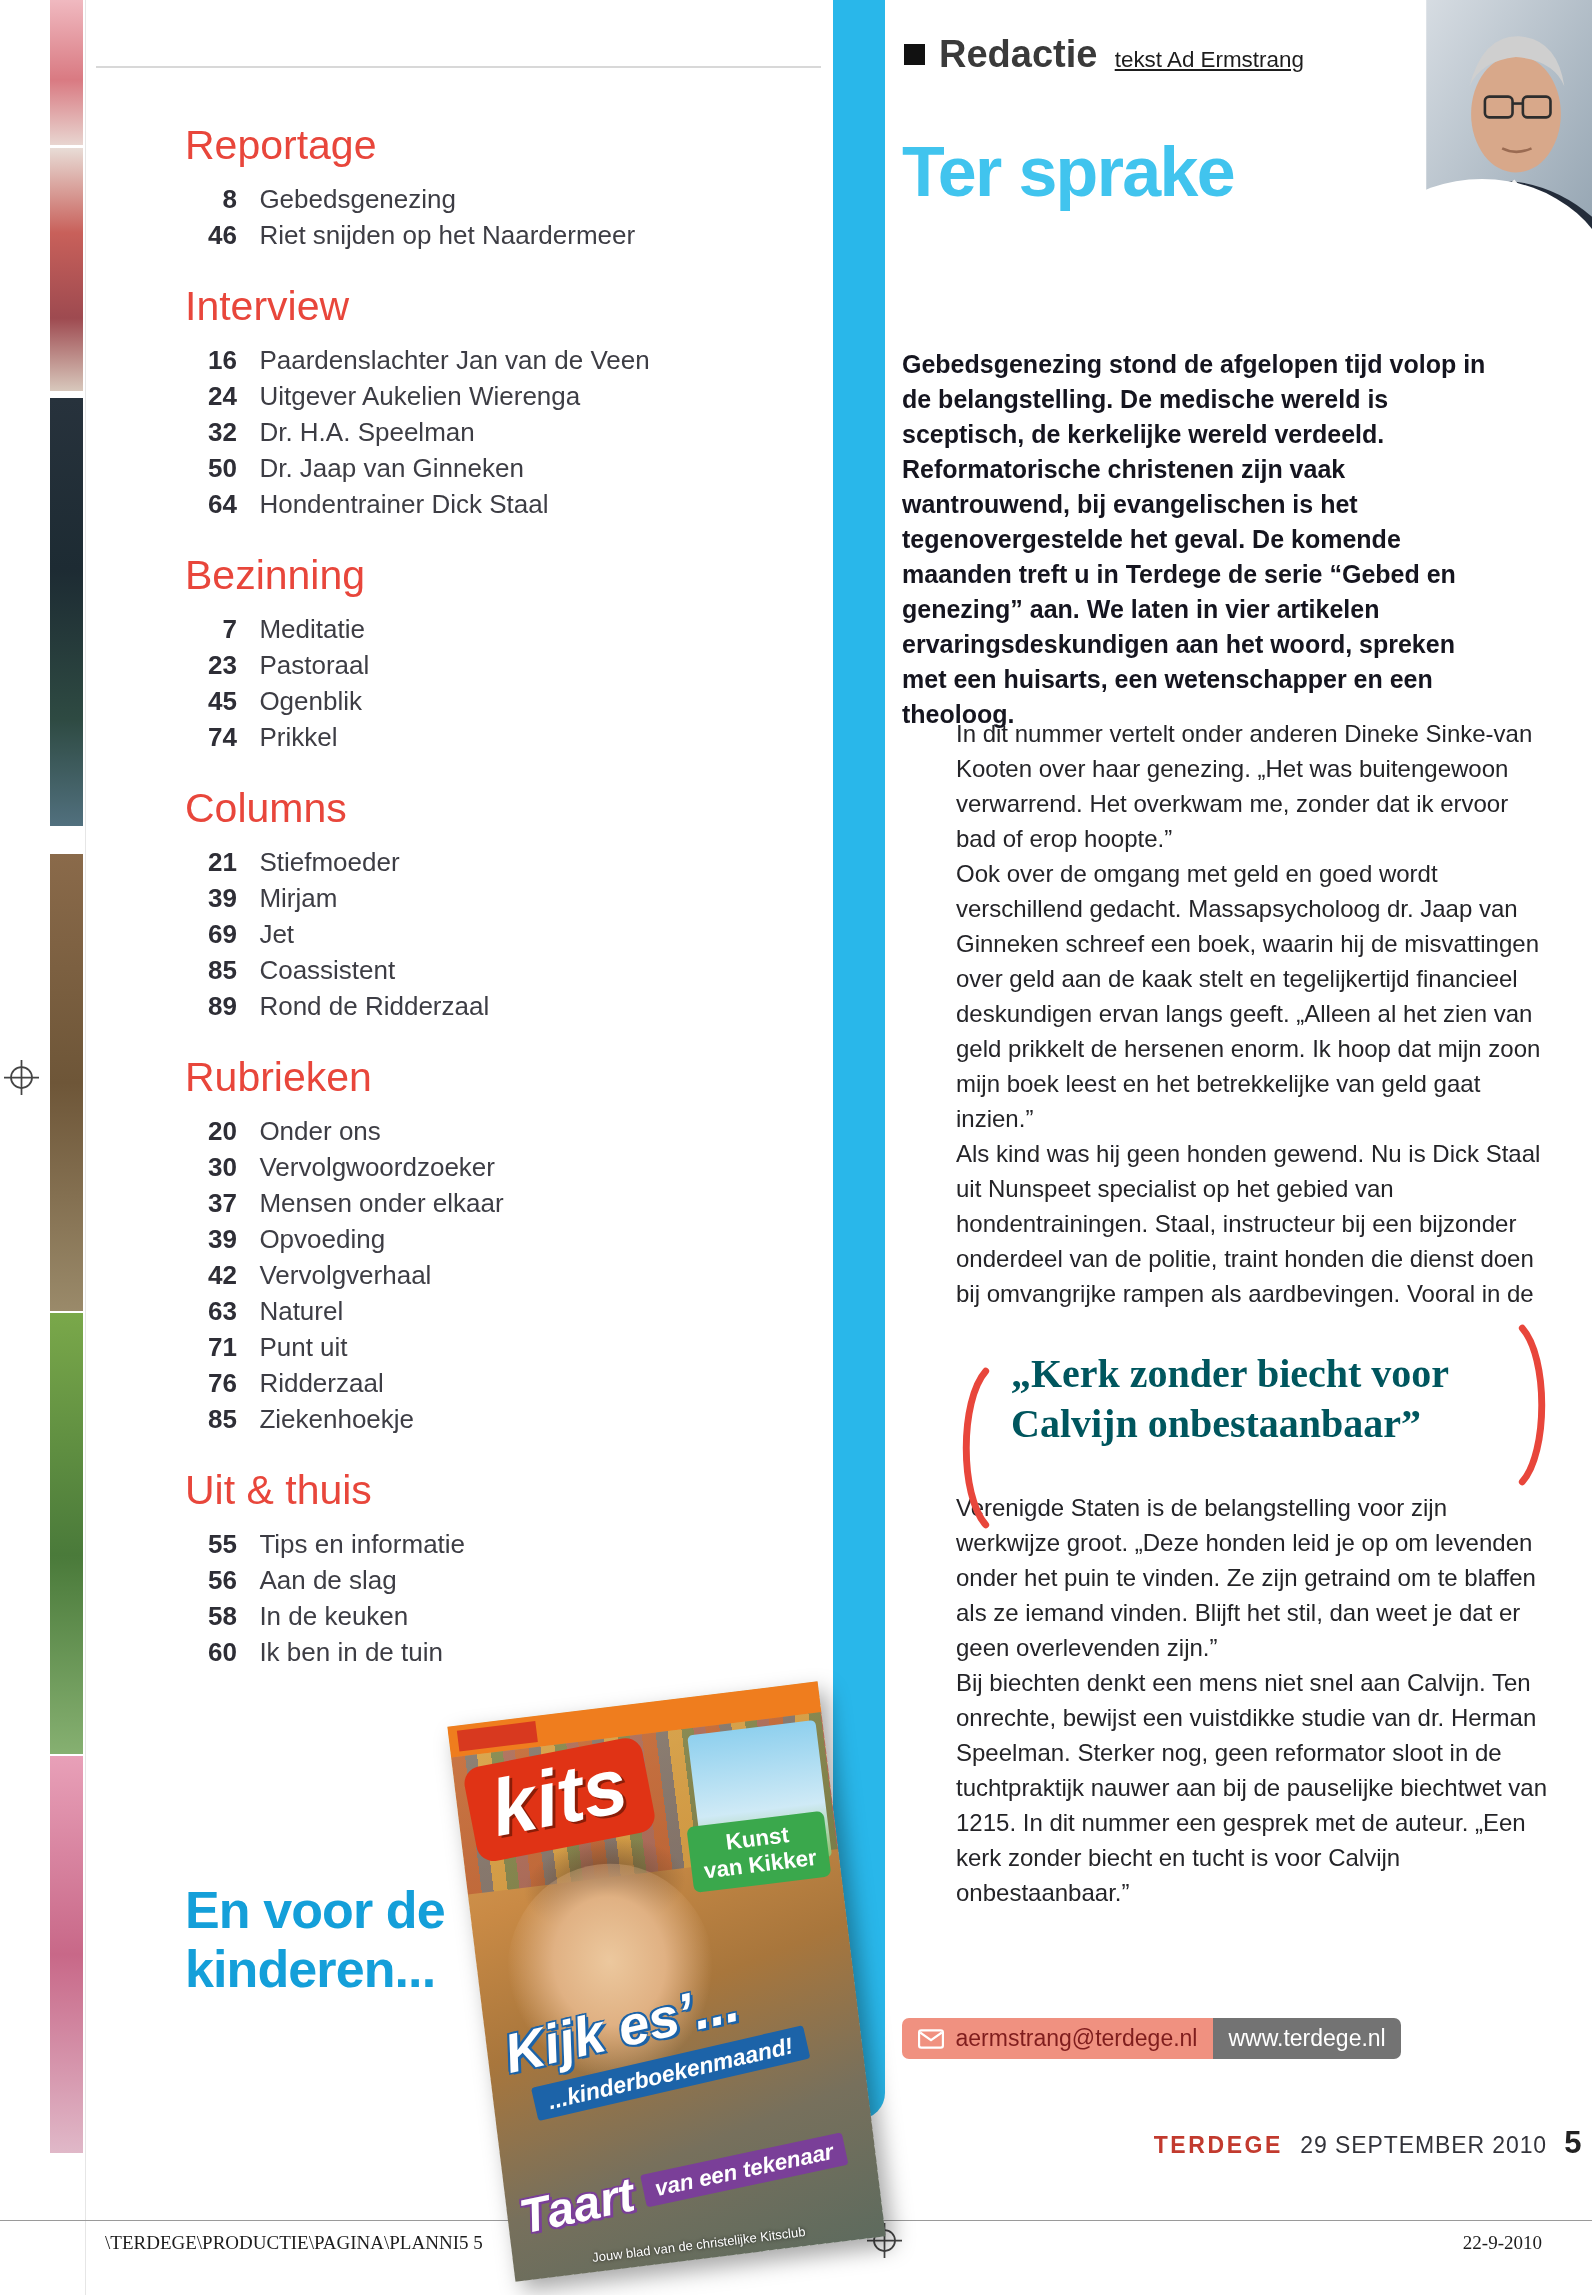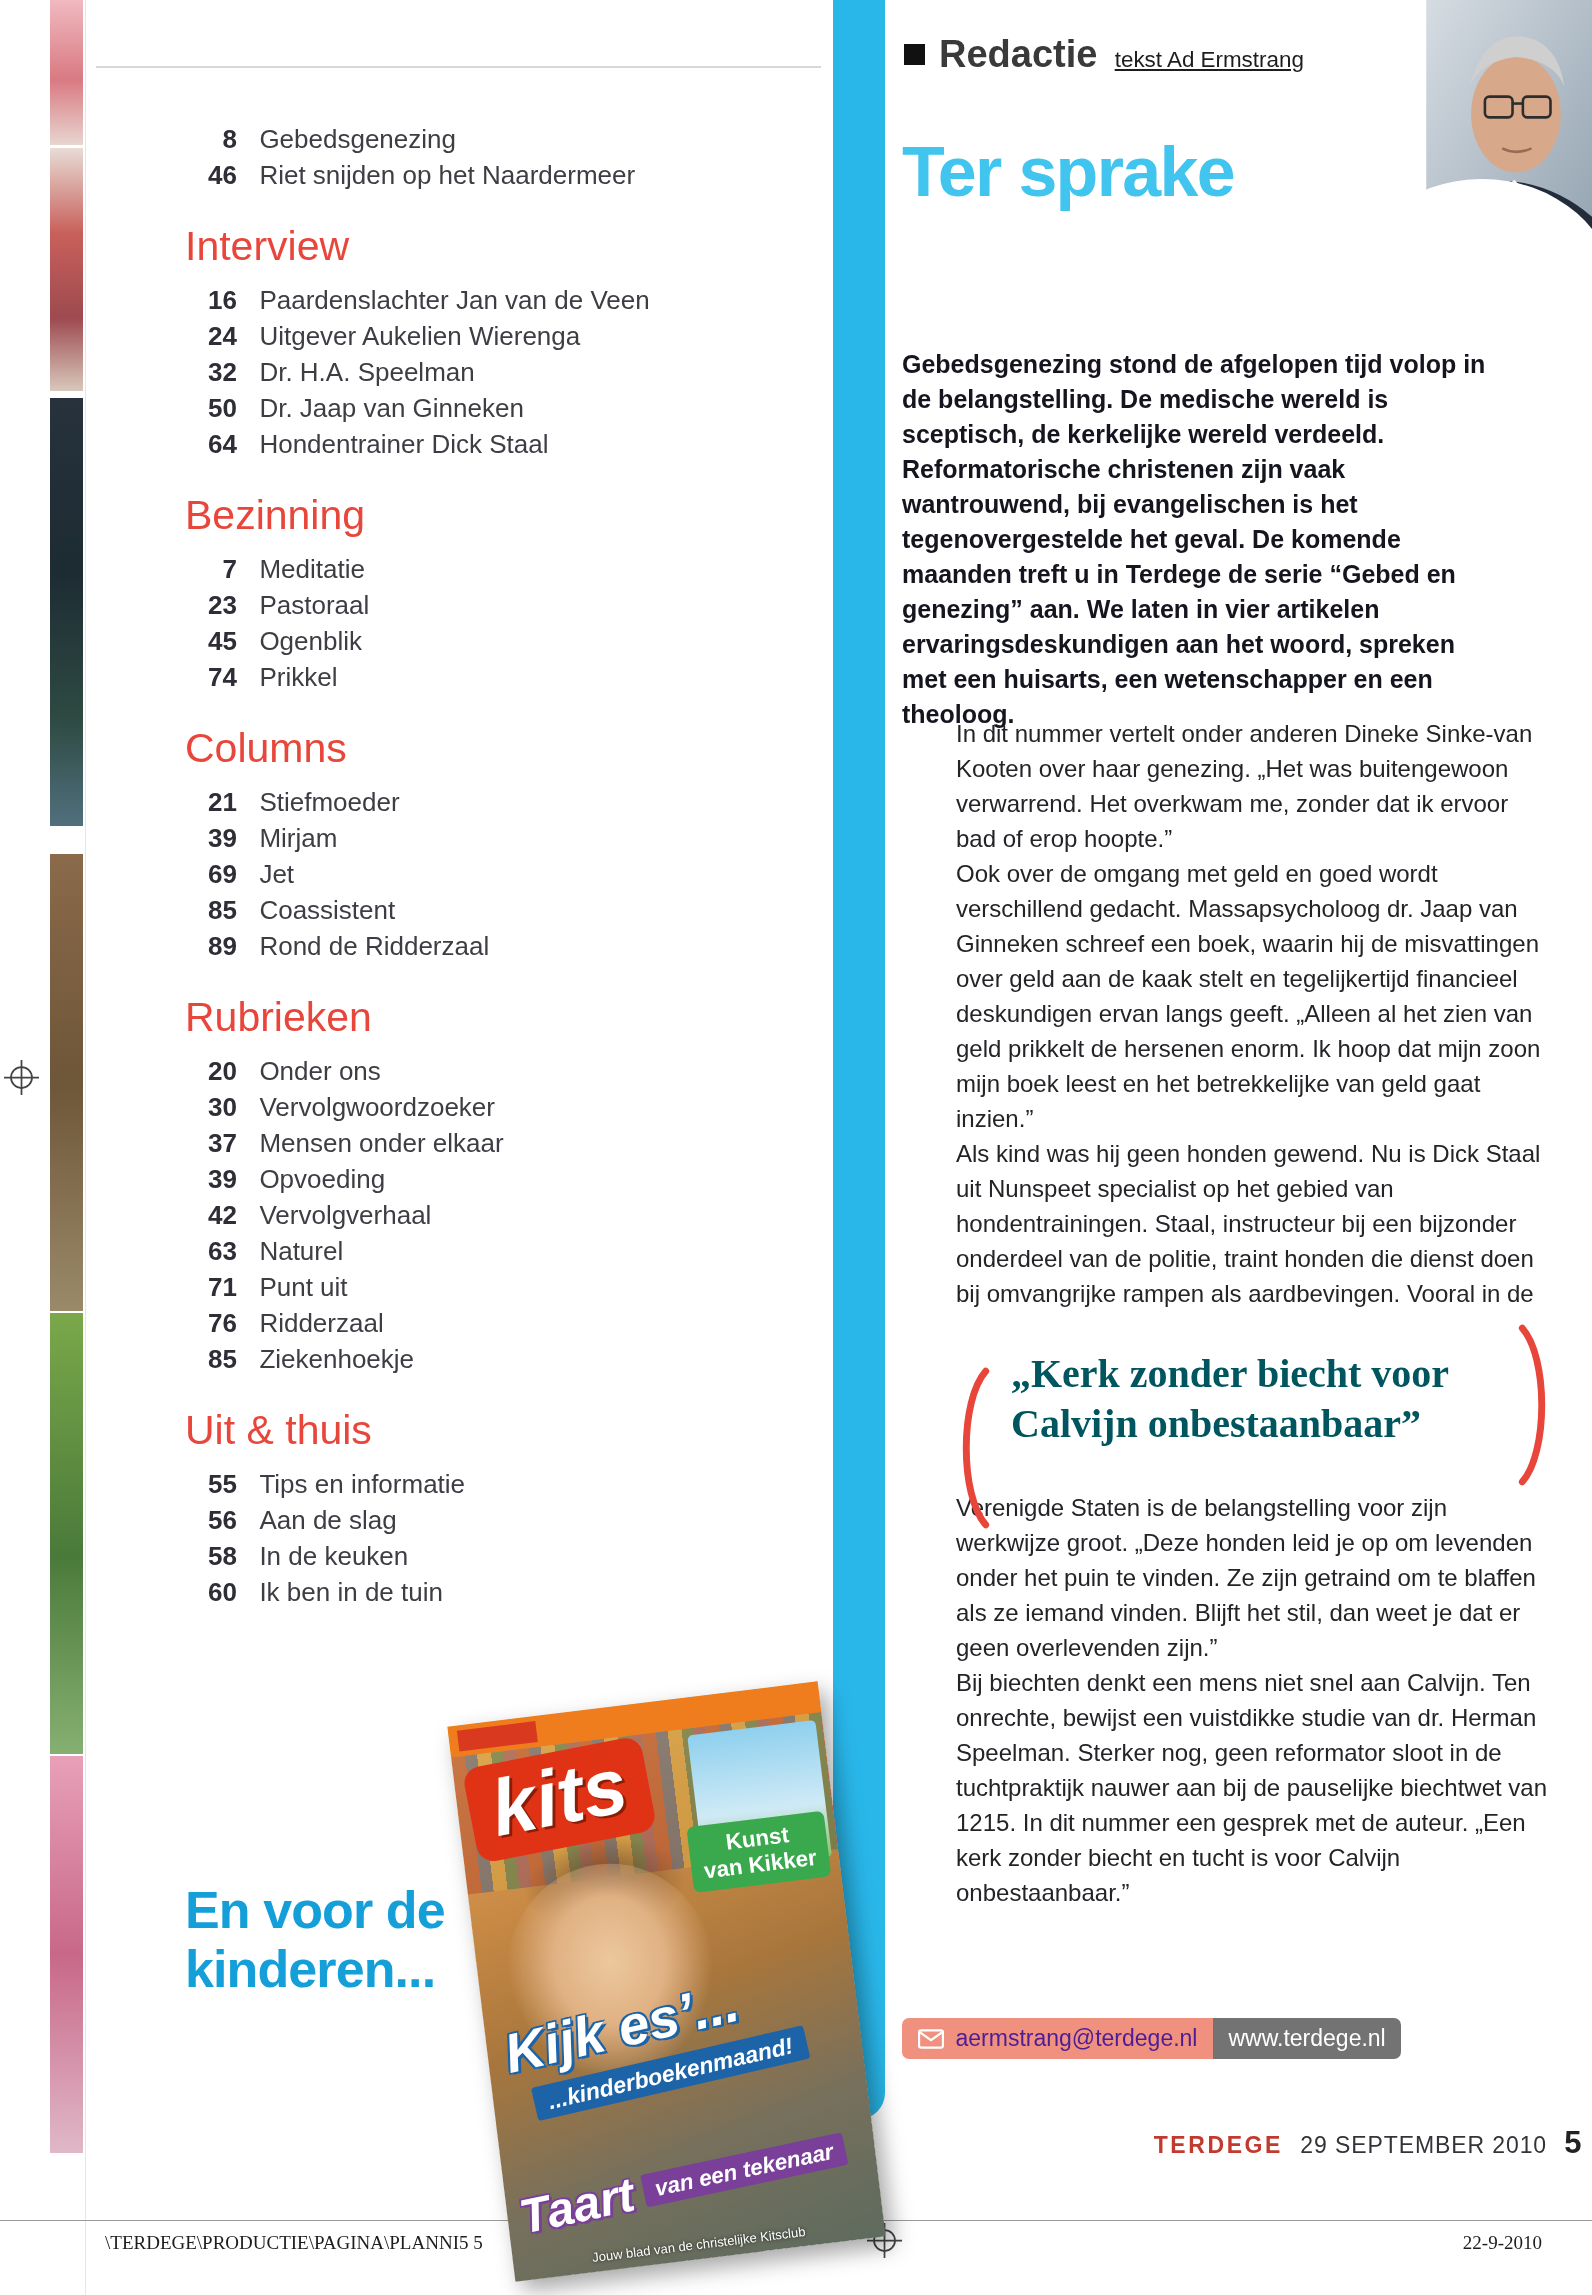--- a/index.html
+++ b/index.html
@@ -50,21 +50,21 @@
 
   .pullquote{position:relative;margin:26px 0 29px 0;padding:12px 43px 12px 55px;}
   .pq-line{font-family:"Liberation Serif",serif;font-weight:700;font-size:40px;line-height:50px;
            color:#00565e;white-space:nowrap;}
   .pq-bracket{position:absolute;}
   .pq-left{left:-5.2px;top:29px;}
   .pq-right{right:-7px;top:-14px;}
 
   .contact{position:absolute;left:902px;top:2018px;display:inline-flex;height:41px;
            border-radius:7px;overflow:hidden;z-index:3;font-size:23px;}
-  .contact-mail{background:#f09180;color:#4c1d95;display:flex;align-items:center;padding:0 15.5px;gap:12px;text-align:right;}
+  .contact-mail{background:#f09180;color:#7f1d1d;display:flex;align-items:center;padding:0 15.5px;gap:12px;text-align:right;}
   .contact-www{background:#737373;color:#fff;display:flex;align-items:center;padding:0 15.5px;}
 
   .mag-footer{position:absolute;top:2125px;right:10.4px;display:flex;align-items:baseline;gap:17.3px;z-index:2;}
   .mf-brand{color:#c23a2e;font-size:23px;letter-spacing:2.6px;font-weight:700;}
   .mf-date{color:#33333a;font-size:23px;letter-spacing:0.9px;}
   .mf-page{color:#222;font-size:31px;font-weight:700;}
 
   
   .portrait{position:absolute;left:1426px;top:0;width:167px;height:283px;overflow:hidden;z-index:2;}
   .portrait-cut{position:absolute;left:-78px;bottom:-129px;width:268px;height:233px;background:#fff;border-radius:50%;}
@@ -122,20 +122,21 @@
   <div class="strip-seg seg5"></div>
   <div class="strip-seg seg6"></div>
   <div class="fold-line"></div>
 
   <div class="band"></div>
 
   <div class="toc-rule"></div>
   <div class="toc">
 
     <div class="toc-section">
+      <h2 class="toc-heading">Reportage</h2>
       <div class="toc-item">
         <span class="toc-num">8</span>
         <span class="toc-label">Gebedsgenezing</span>
       </div>
       <div class="toc-item">
         <span class="toc-num">46</span>
         <span class="toc-label">Riet snijden op het Naardermeer</span>
       </div>
     </div>
 

